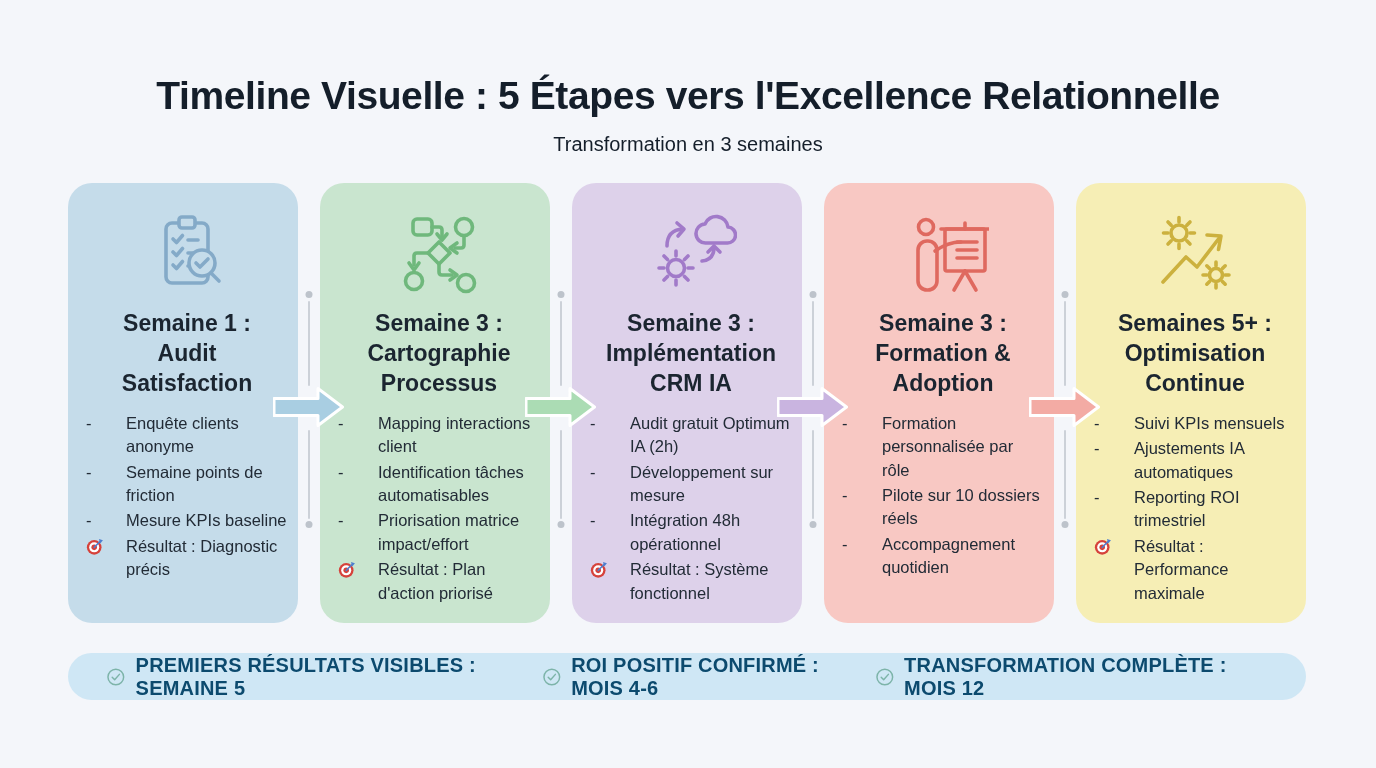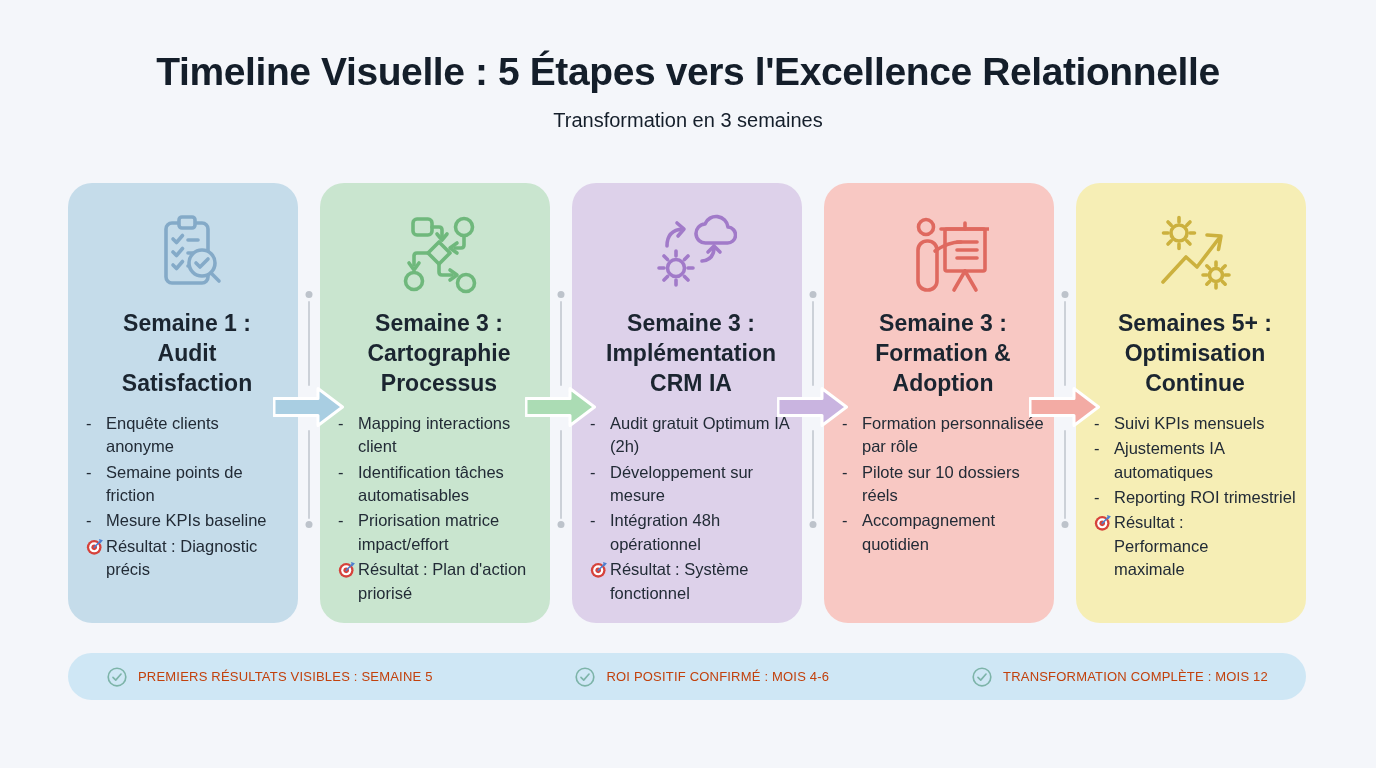--- a/index.html
+++ b/index.html
@@ -3,21 +3,21 @@
 <meta charset="utf-8">
 <style>
   html,body{margin:0;padding:0;}
   body{
     width:1376px;height:768px;overflow:hidden;position:relative;
     background:#f4f6fa;
     font-family:"Liberation Sans", sans-serif;
     color:#202a36;
   }
   
-  .header{text-align:center;padding-top:50px;}
+  .header{text-align:center;padding-top:74px;}
   .title{
     margin:0;font-size:39px;font-weight:600;letter-spacing:-0.4px;
     color:#141e2a;line-height:1.12;
   }
   .subtitle{
     margin-top:15px;font-size:20px;font-weight:500;color:#141e2a;
   }
   
   .timeline{
     position:absolute;left:68px;top:183px;
@@ -40,21 +40,21 @@
   .card-icon .occlude{fill:var(--bg);}
 
   .card-title{
     margin:8px 0 0;text-align:center;font-size:23px;font-weight:600;
     line-height:1.3;color:#1b2530;white-space:pre-line;
   }
   .items{list-style:none;margin:13px 0 0;padding:0;}
   .item{display:flex;font-size:16.5px;line-height:1.42;color:#222b36;margin-bottom:2px;}
   .marker{flex:0 0 20px;}
   .marker.target{padding-top:2px;}
-  .txt{flex:1;max-width:184px;white-space:pre-line;}
+  .txt{flex:1;max-width:184px;white-space:pre-line;margin-left:20px;}
   .target-icon{width:19px;height:19px;display:block;}
 
   
   .connector{position:absolute;right:-22px;top:0;width:22px;height:100%;z-index:1;}
   .dot{position:absolute;left:50%;transform:translateX(-50%);width:7px;height:7px;border-radius:50%;background:#bdc3cb;}
   .dot-top{top:108px;}
   .dot-bottom{top:338px;}
   .vline{position:absolute;left:50%;transform:translateX(-50%);width:2px;background:#ccd1d8;border-radius:1px;}
   .vline-top{top:118px;height:85px;}
   .vline-bottom{top:247px;height:89px;}
@@ -67,21 +67,21 @@
 
   
   .milestones-bar{
     position:absolute;left:68px;top:653px;width:1238px;height:47px;
     background:#cfe7f5;border-radius:24px;box-sizing:border-box;
     display:flex;align-items:center;justify-content:space-between;
     padding:0 38px;
   }
   .milestone{display:flex;align-items:center;gap:10px;}
   .milestone .label{
-    font-size:13px;font-weight:400;letter-spacing:0.2px;color:#c2410c;
+    font-size:20px;font-weight:700;letter-spacing:0.2px;color:#0c4a6e;
   }
   .check-icon{width:22px;height:22px;display:block;}
 </style>
 </head>
 <body>
 
 <div class="header">
   <h1 class="title">Timeline Visuelle : 5 Étapes vers l'Excellence Relationnelle</h1>
   <div class="subtitle">Transformation en 3 semaines</div>
 </div>

